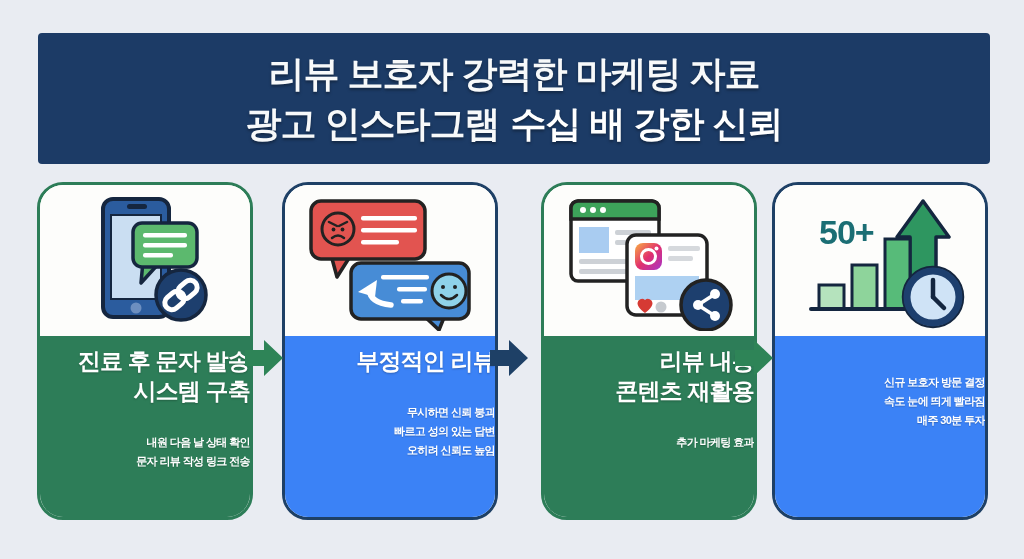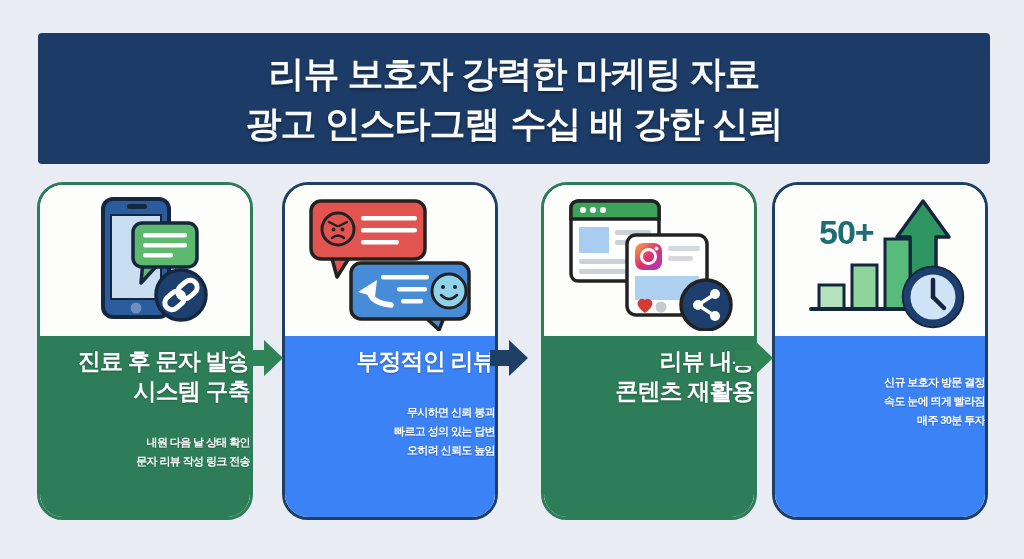--- a/index.html
+++ b/index.html
@@ -186,20 +186,21 @@
           <circle cx="156" cy="125" r="5" fill="#ffffff"></circle>
         </g>
       </svg>
     </div>
     <div class="text-area">
       <div class="card-title">
         <div>리뷰 내용</div>
         <div>콘텐츠 재활용</div>
       </div>
       <div class="card-body">
+        <div>추가 마케팅 효과</div>
       </div>
     </div>
   </section>
 
   <section class="card navy" style="left:772px">
     <div class="icon-area">
       <span class="chart-badge">50+</span>
       <svg width="170" height="140" viewBox="0 0 170 140">
         <g>
           <polygon points="128,10 154,46 141,46 141,112 115,112 115,46 102,46" fill="#2e9660" stroke="#14263f" stroke-width="3.5" stroke-linejoin="round"></polygon>

